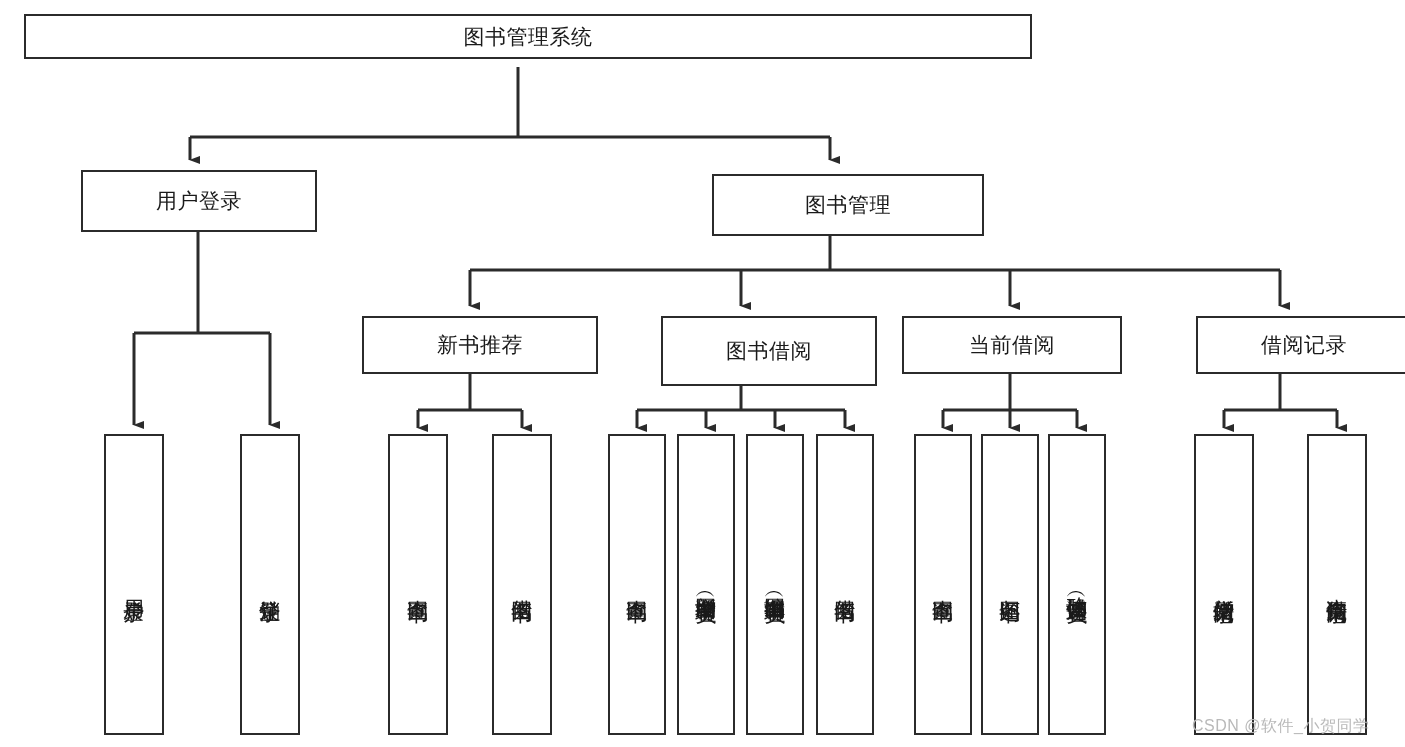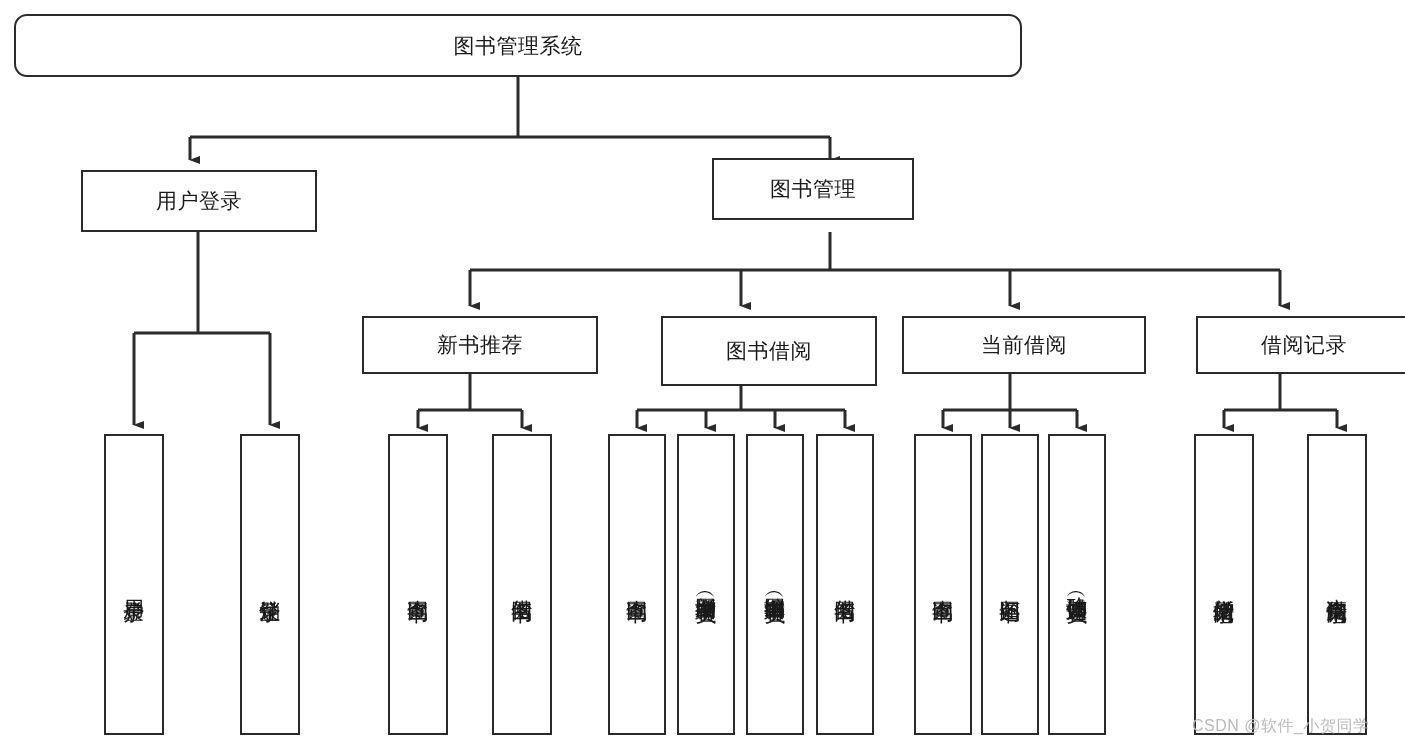--- a/index.html
+++ b/index.html
@@ -106,38 +106,38 @@
       <path d="M1010,410 L1010,428" marker-end="url(#arrowhead)"></path>
       <path d="M1077,410 L1077,428" marker-end="url(#arrowhead)"></path>
 
       <path d="M1280,374 L1280,410"></path>
       <path d="M1224,410 L1337,410"></path>
       <path d="M1224,410 L1224,428" marker-end="url(#arrowhead)"></path>
       <path d="M1337,410 L1337,428" marker-end="url(#arrowhead)"></path>
     </g>
   </svg>
 
-  <div class="node-box" style="left:14px; top:14px; width:1008px; height:63px;border-radius:13px;">
+  <div class="node-box" style="left:24px; top:14px; width:1008px; height:45px;">
     <span class="node-label-h">图书管理系统</span>
   </div>
 
   <div class="node-box" style="left:81px; top:170px; width:236px; height:62px;">
     <span class="node-label-h">用户登录</span>
   </div>
-  <div class="node-box" style="left:712px; top:158px; width:202px; height:62px;">
+  <div class="node-box" style="left:712px; top:174px; width:272px; height:62px;">
     <span class="node-label-h">图书管理</span>
   </div>
 
   <div class="node-box" style="left:362px; top:316px; width:236px; height:58px;">
     <span class="node-label-h">新书推荐</span>
   </div>
   <div class="node-box" style="left:633px; top:316px; width:216px; height:70px;margin-left:28px;">
     <span class="node-label-h">图书借阅</span>
   </div>
-  <div class="node-box" style="left:902px; top:316px; width:244px; height:58px;">
+  <div class="node-box" style="left:902px; top:316px; width:220px; height:58px;">
     <span class="node-label-h">当前借阅</span>
   </div>
   <div class="node-box" style="left:1172px; top:316px; width:216px; height:58px;margin-left:24px;">
     <span class="node-label-h">借阅记录</span>
   </div>
 
   <div class="node-box" style="left:104px; top:434px; width:60px; height:301px;">
     <span class="node-label-v">用户登录</span>
   </div>
   <div class="node-box" style="left:240px; top:434px; width:60px; height:301px;">

